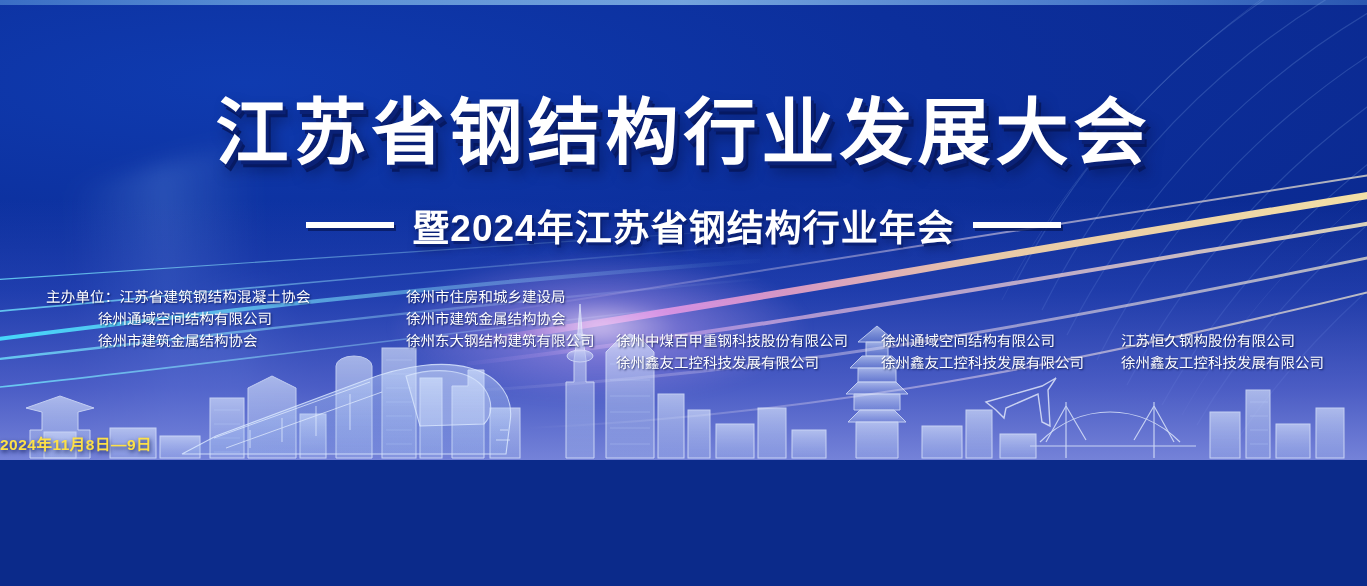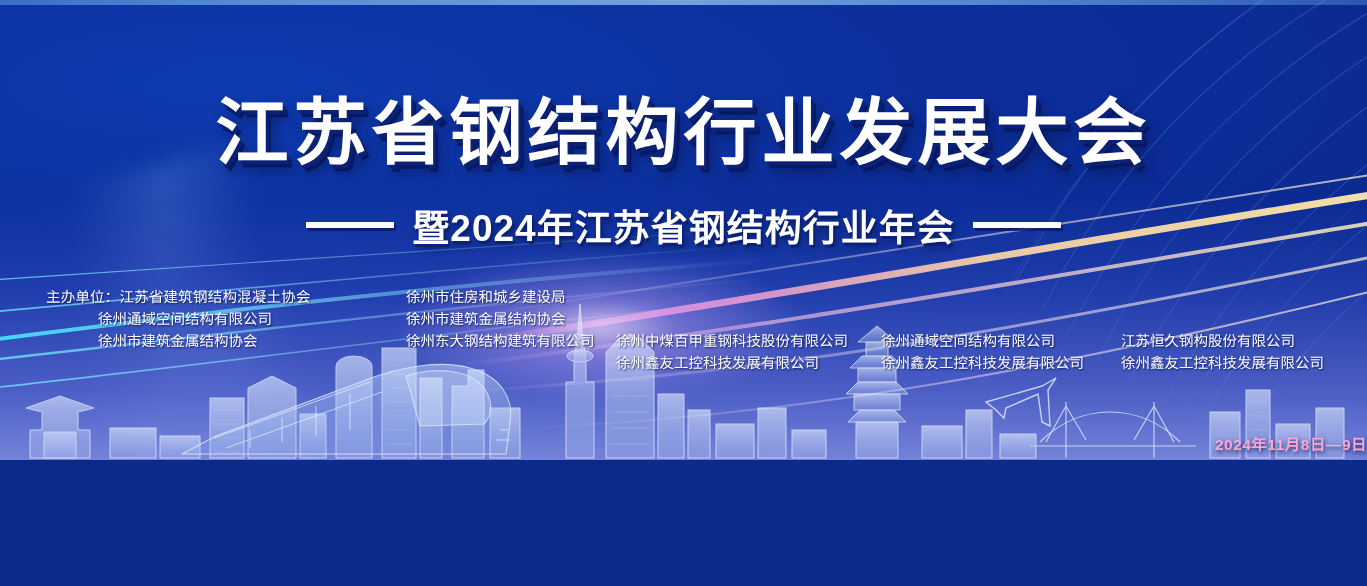--- a/index.html
+++ b/index.html
@@ -127,21 +127,21 @@
   }
   .orgcol { display: flex; flex-direction: column; }
   .orgrow { white-space: nowrap; height: 22px; }
   .orgrow.pad { padding-left: 52px; }
   .orgrow.spacer { visibility: hidden; }
   .lbl { letter-spacing: .2px; }
 
   
   .datebox {
     position: absolute; top: 432px; left: 0; right: 0;
-    text-align: right; color: #f9a8d4;
+    text-align: left; color: #fde047;
     text-shadow: 1px 2px 4px rgba(5,18,75,.8);
   }
   .date-line { font-size: 15.5px; font-weight: 700; letter-spacing: .5px; }
   .place-line { font-size: 20px; font-weight: 700; margin-top: 6px; letter-spacing: 2px; }
 </style>
 </head>
 <body>
 
 <div class="banner">
 

